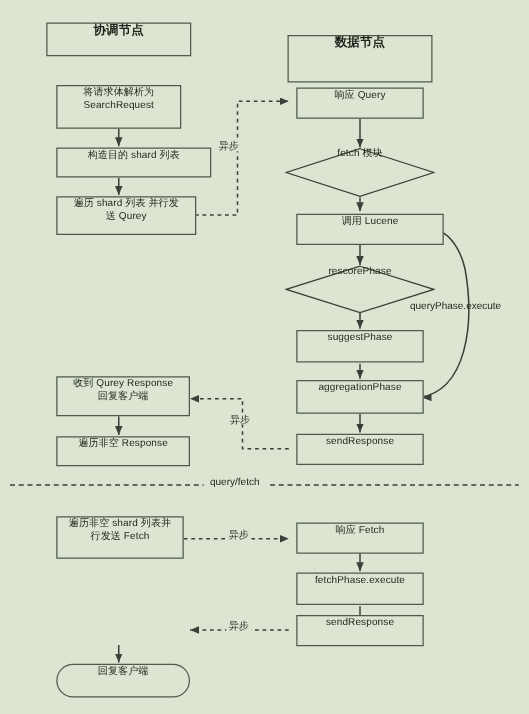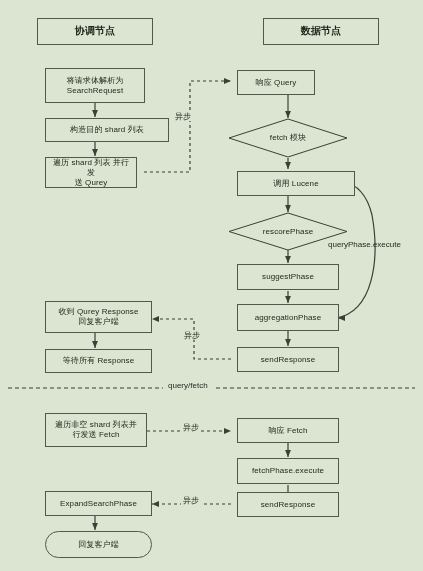--- a/index.html
+++ b/index.html
@@ -27,21 +27,21 @@
     height: 571px;
     pointer-events: none;
   }
   .node {
     position: absolute;
     box-sizing: border-box;
     border: 1px solid #4f5a4a;
     background: #dbe5d1;
     color: #1d241b;
     display: flex;
-    align-items: center;
+    align-items: flex-start;
     justify-content: center;
     text-align: center;
     line-height: 1.25;
     font-size: 8px;
     letter-spacing: 0.1px;
     white-space: pre-line;
     padding: 0 3px;
   }
   .node.header {
     font-size: 10px;
@@ -116,61 +116,58 @@
 
     <path d="M147,431 L231,431" fill="none" stroke="#3a3f38" stroke-width="1.2" stroke-dasharray="3,3" marker-end="url(#arrow)"></path>
 
     <path d="M231,504 L152,504" fill="none" stroke="#3a3f38" stroke-width="1.2" stroke-dasharray="3,3" marker-end="url(#arrow)"></path>
   </svg>
 
   <div class="node header" style="left:37px; top:18px; width:116px; height:27px;">
     <span>协调节点</span>
   </div>
 
-  <div class="node header" style="left:230px; top:18px; width:116px; height:27px;margin-left:33px;">
+  <div class="node header" style="left:230px; top:28px; width:116px; height:38px;">
     <span>数据节点</span>
   </div>
 
   <div class="node" style="left:45px; top:68px; width:100px; height:35px;">
     <span>将请求体解析为
 SearchRequest</span>
   </div>
 
   <div class="node" style="left:45px; top:118px; width:124px; height:24px;">
     <span>构造目的 shard 列表</span>
   </div>
 
-  <div class="node" style="left:45px; top:157px; width:92px; height:31px;">
+  <div class="node" style="left:45px; top:157px; width:112px; height:31px;">
     <span>遍历 shard 列表 并行发
 送 Qurey</span>
   </div>
 
   <div class="node" style="left:45px; top:301px; width:107px; height:32px;">
     <span>收到 Qurey Response
 回复客户端</span>
   </div>
 
   <div class="node" style="left:45px; top:349px; width:107px; height:24px;">
-    <span>等待所有 Response</span>
+    <span>遍历非空 Response</span>
   </div>
 
   <div class="node" style="left:45px; top:413px; width:102px; height:34px;">
     <span>遍历非空 shard 列表并
 行发送 Fetch</span>
   </div>
 
-  <div class="node" style="left:45px; top:491px; width:107px; height:25px;">
-    <span>ExpandSearchPhase</span>
-  </div>
 
   <div class="node terminal" style="left:45px; top:531px; width:107px; height:27px;">
     <span>回复客户端</span>
   </div>
 
-  <div class="node" style="left:237px; top:70px; width:78px; height:25px;">
+  <div class="node" style="left:237px; top:70px; width:102px; height:25px;">
     <span>响应 Query</span>
   </div>
 
   <div class="node decision" style="left:228px; top:118px; width:120px; height:40px;">
     <svg class="diamond-shape" viewBox="0 0 120 40" preserveAspectRatio="none">
       <polygon points="60,1 119,20 60,39 1,20" fill="#dbe5d1" stroke="#3a3f38" stroke-width="1"></polygon>
     </svg>
     <span class="diamond-label">fetch 模块</span>
   </div>
 

